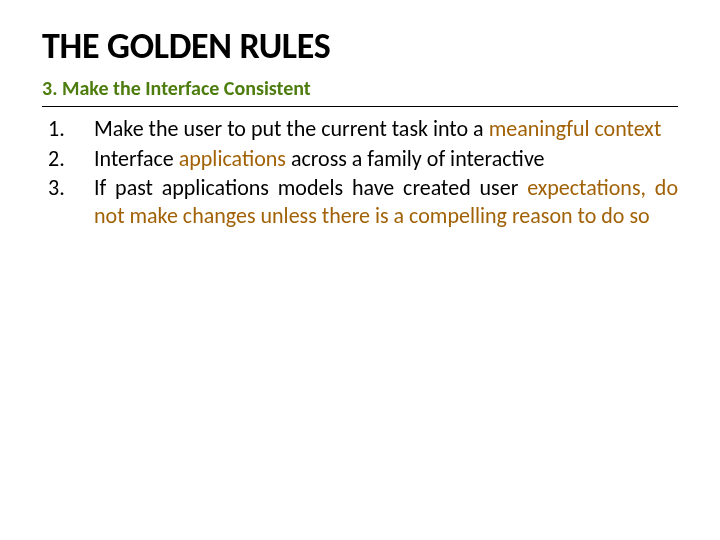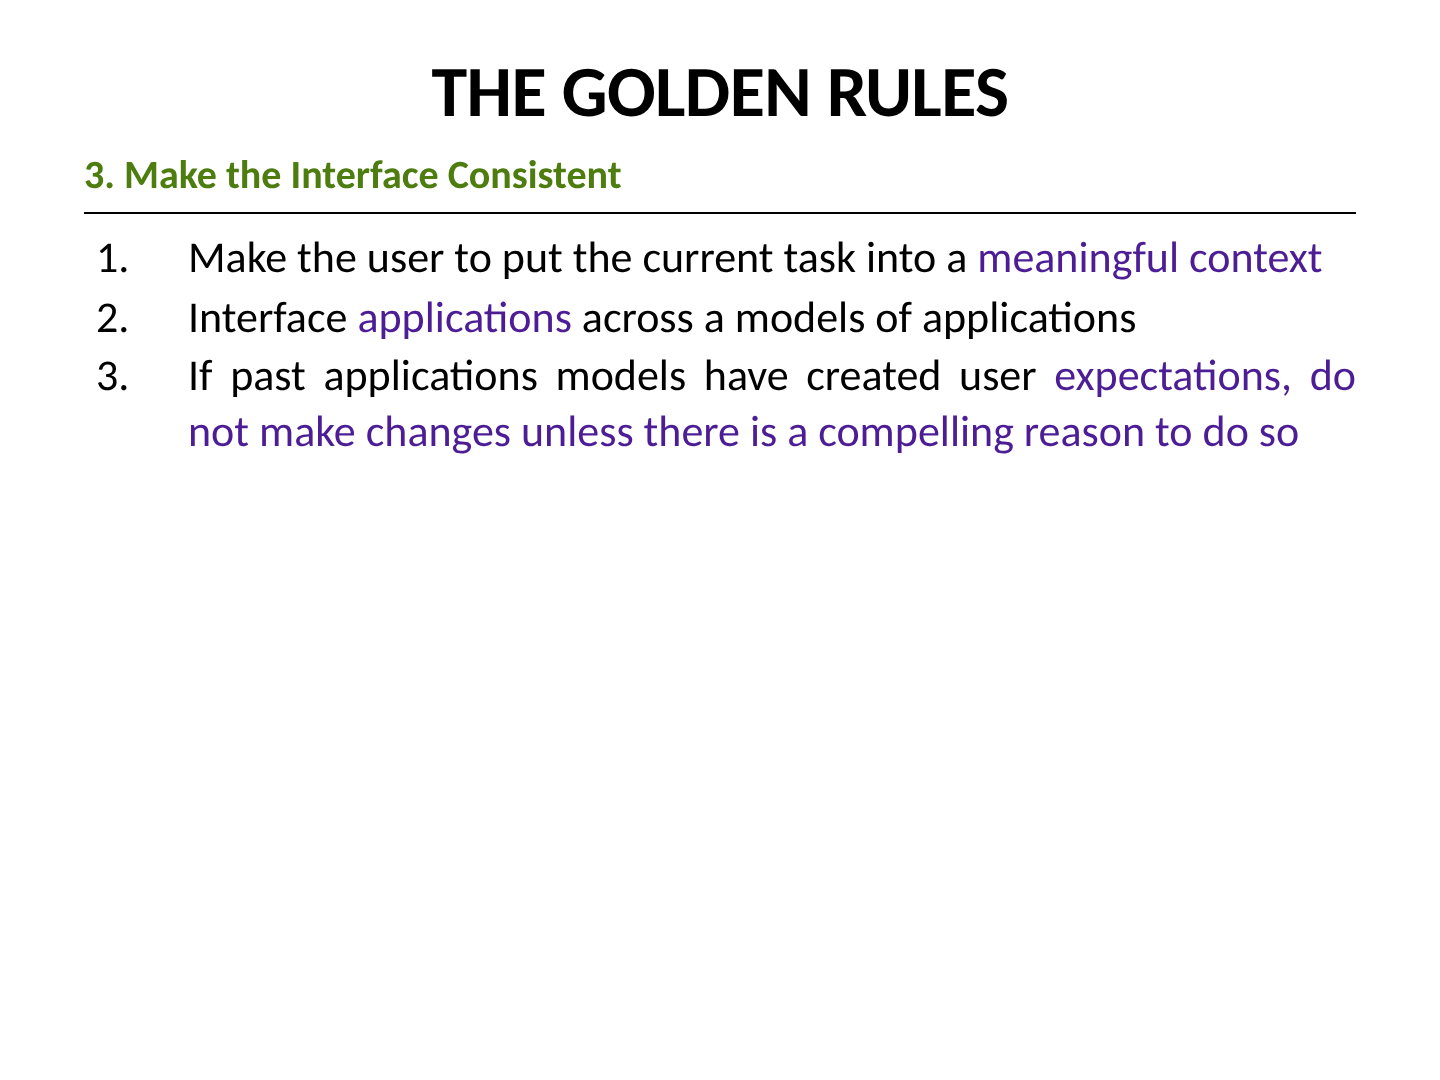--- a/index.html
+++ b/index.html
@@ -12,21 +12,20 @@
       height: 540px;
       background: #ffffff;
       font-family: Calibri, Arial, sans-serif;
       color: #000000;
       padding: 24px 42px 0 42px;
     }
     .title {
       font-size: 36px;
       font-weight: 700;
       color: #000000;
-      text-align: center;
       margin-bottom: 8px;
       letter-spacing: -0.3px;
     }
     .subtitle {
       font-size: 20px;
       font-weight: 700;
       color: #4d7c0f;
       margin-bottom: 6px;
     }
     .hr {
@@ -50,27 +49,27 @@
     .list-item::before {
       content: counter(item) ".";
       position: absolute;
       left: 6px;
       top: 0;
     }
     .list-item.justify {
       text-align: justify;
     }
     .red {
-      color: #4c1d95;
+      color: #a16207;
     }
   </style>
 </head>
 <body>
 
 <h1 class="title">THE GOLDEN RULES</h1>
 <div class="subtitle">3. Make the Interface Consistent</div>
 <hr class="hr">
 
 <ol class="list">
   <li class="list-item"><span>Make the user to put the current task into a </span><span class="red">meaningful context</span></li>
-  <li class="list-item"><span>Interface </span><span class="red">applications</span><span> across a models of applications</span></li>
+  <li class="list-item"><span>Interface </span><span class="red">applications</span><span> across a family of interactive</span></li>
   <li class="list-item justify"><span>If past applications models have created user </span><span class="red">expectations, do not make changes unless there is a compelling reason to do so</span></li>
 </ol>
 
 </body></html>

